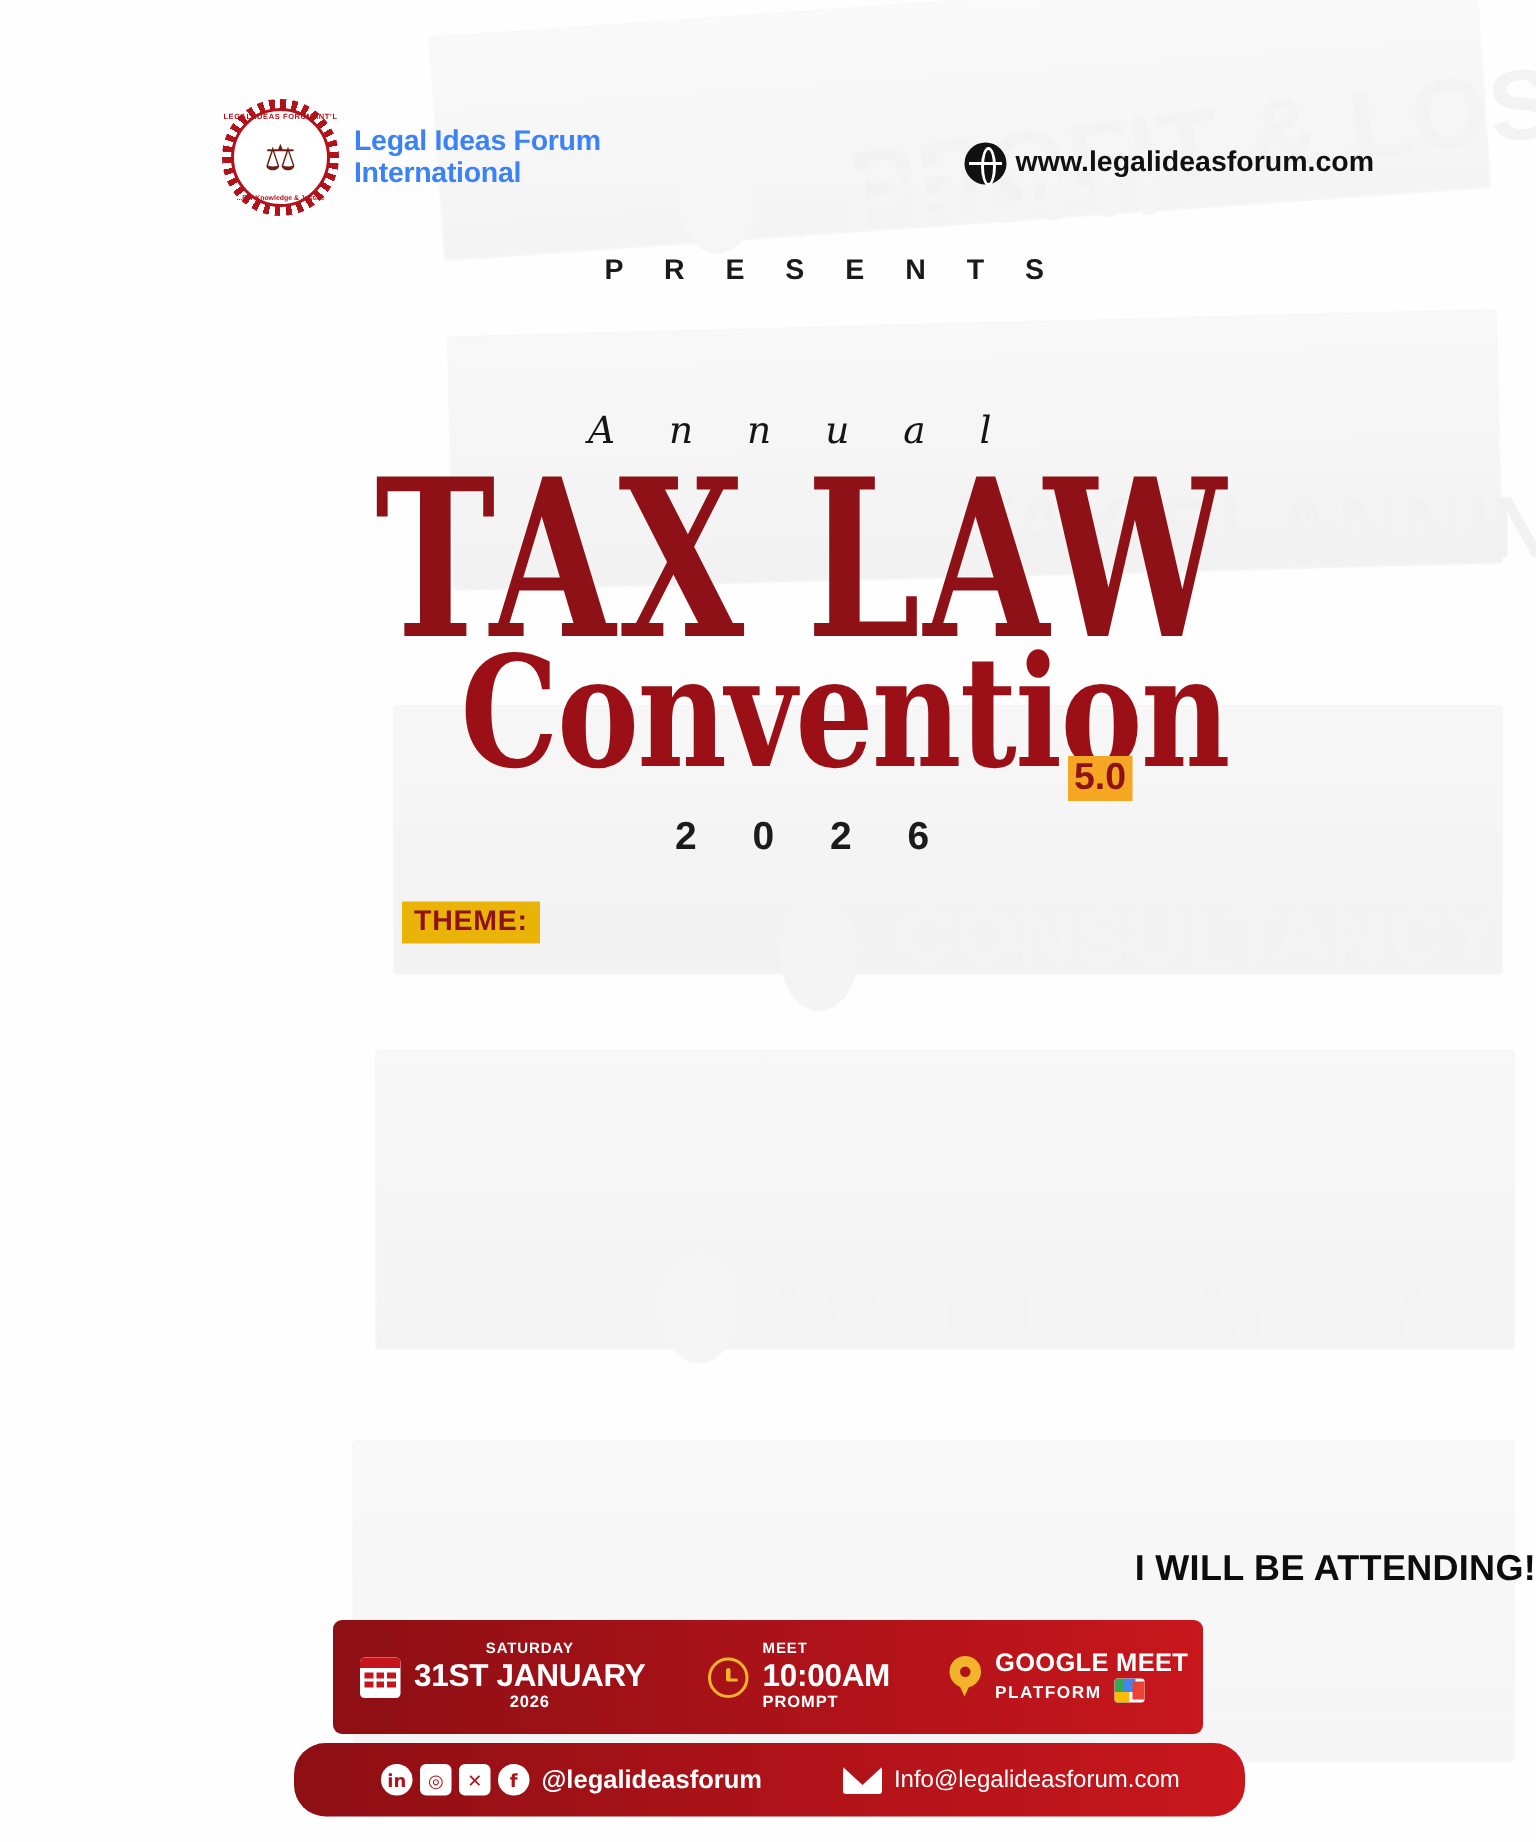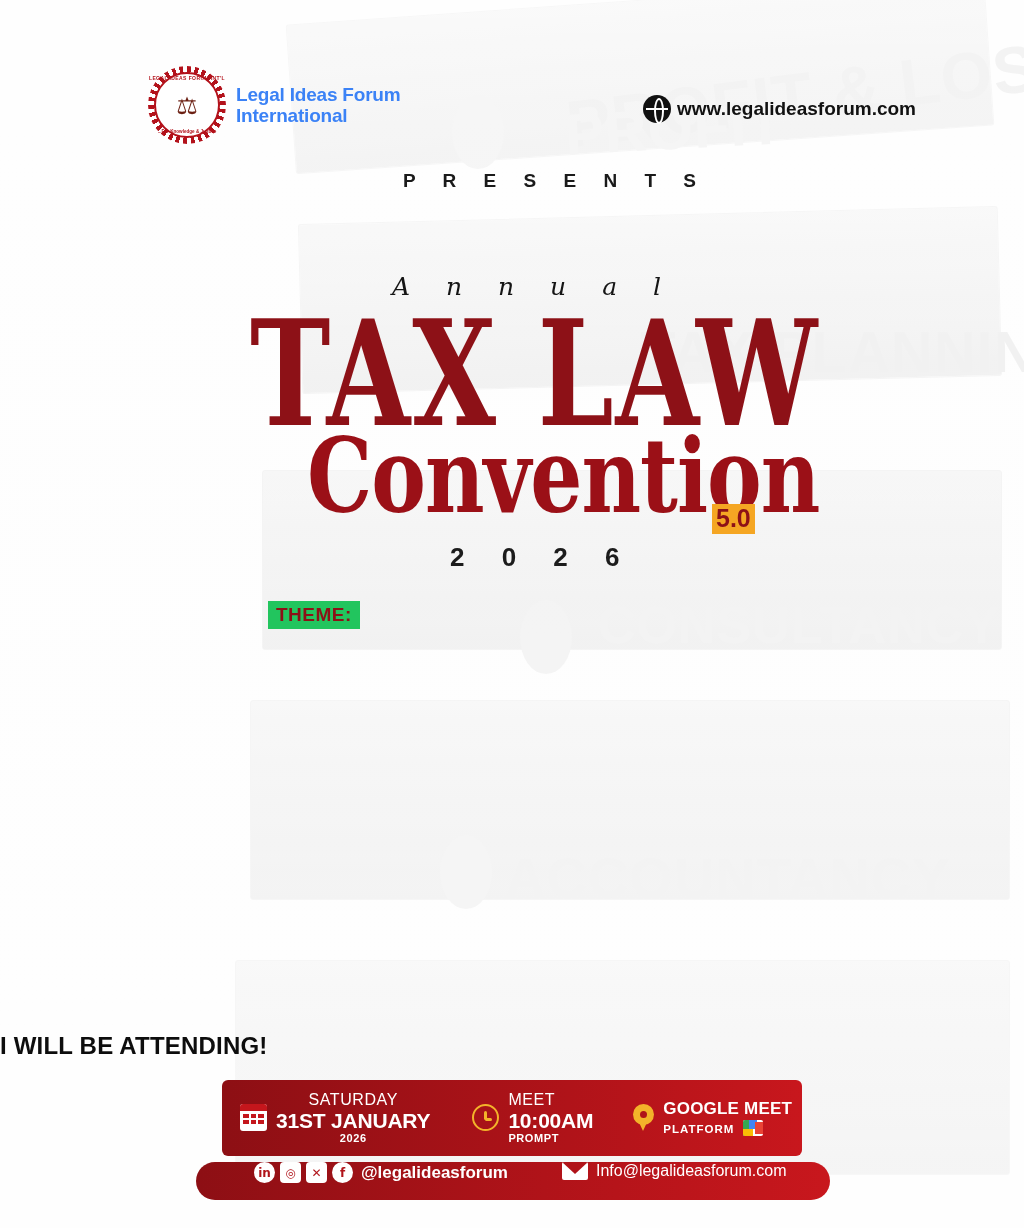--- a/index.html
+++ b/index.html
@@ -216,21 +216,21 @@
     font-weight: 700;
     letter-spacing: 15px;
     color: #1c1c1c;
   }
 
   
   .theme-tag {
     position: absolute;
     left: 268px;
     top: 601px;
-    background: #22c55e;
+    background: #eab308;
     color: #8d1117;
     font-weight: 700;
     font-size: 19px;
     letter-spacing: .5px;
     padding: 4px 8px 5px;
     line-height: 1;
   }
   .theme-text {
     position: absolute;
     left: 266px;
@@ -240,21 +240,21 @@
     font-weight: 700;
     line-height: 1.42;
     color: #9b1017;
   }
 
   
   .attending {
     position: absolute;
     left: 0; right: 0;
     top: 1032px;
-    text-align: left;
+    text-align: right;
     font-size: 24px;
     font-weight: 700;
     color: #0d0d0d;
     letter-spacing: .2px;
   }
 
   
   .details-bar {
     position: absolute;
     left: 222px;
@@ -329,21 +329,21 @@
     border-right: 6.5px solid transparent;
     border-top: 13px solid #f3b32a;
   }
   .pin-icon .hole {
     position: absolute; left: 7px; top: 7px;
     width: 7px; height: 7px;
     background: #b01319;
     border-radius: 50%;
   }
 
-  .d-label { font-size: 16px; font-weight: 400; letter-spacing: .6px; line-height: 1.15; }
+  .d-label { font-size: 10px; font-weight: 700; letter-spacing: .6px; line-height: 1.15; }
   .d-main  { font-size: 21px; font-weight: 700; line-height: 1.1; letter-spacing: -.2px; }
   .d-sub   { font-size: 11px; font-weight: 700; letter-spacing: .6px; line-height: 1.2; }
   .d-date-block { text-align: center; }
   .d-platform-block { text-align: left; }
   .platform-main { font-size: 17px; font-weight: 700; letter-spacing: .2px; }
   .platform-sub { font-size: 11.5px; font-weight: 700; letter-spacing: 1px; text-align: right; }
   .meet-glyph {
     display: inline-block;
     width: 20px; height: 16px;
     margin-left: 4px;
@@ -358,25 +358,25 @@
   .meet-glyph .b { left:6px; top:0; width:8px; height:9px; background:#4285f4; }
   .meet-glyph .y { left:0; top:9px; width:10px; height:7px; background:#fbbc05; }
   .meet-glyph .r { left:12px; top:2px; width:8px; height:12px; background:#ea4335; }
 
   
   .social-bar {
     position: absolute;
     left: 196px;
     top: 1162px;
     width: 634px;
-    height: 38px;
+    height: 49px;
     background: linear-gradient(90deg, #8d0f14 0%, #b01319 55%, #c8171d 100%);
     border-radius: 21px;
     display: flex;
-    align-items: flex-start;
+    align-items: center;
     color: #ffffff;
   }
   .social-icons {
     display: flex;
     align-items: center;
     gap: 5px;
     margin-left: 58px;
   }
   .s-icon {
     width: 21px; height: 21px;

